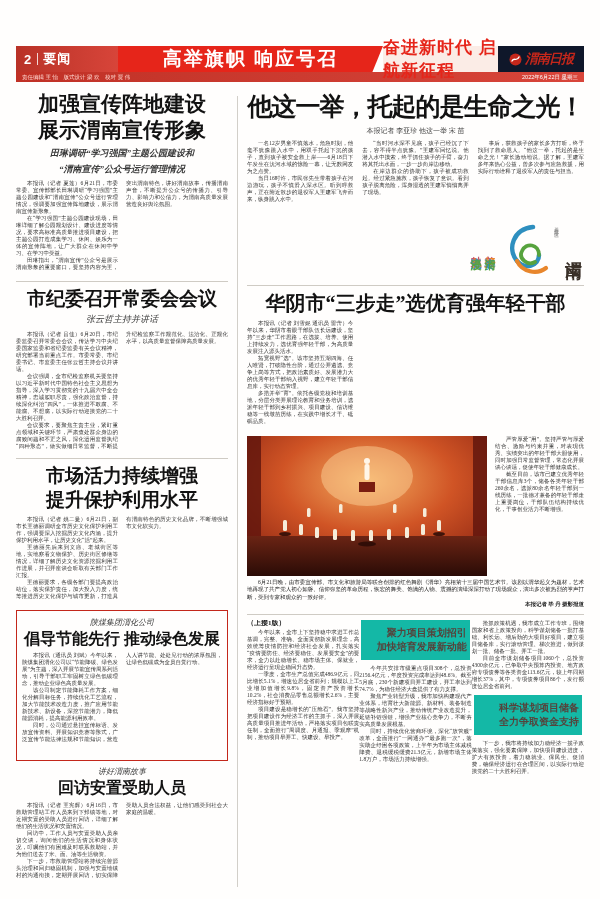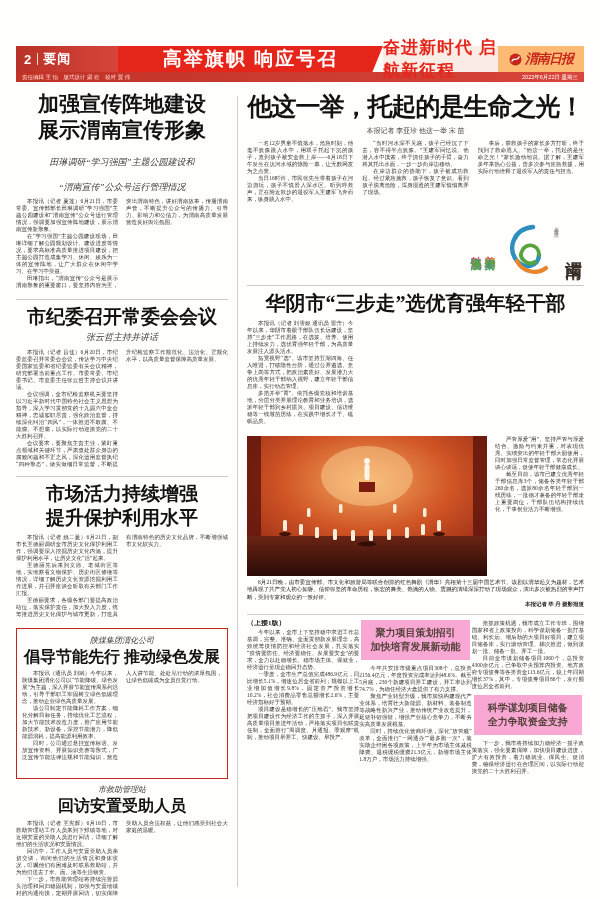--- a/index.html
+++ b/index.html
@@ -15,42 +15,42 @@
   .banner-top { display:flex; height:26px; }
   .b-left { width:104px; background:linear-gradient(90deg,#b93227,#d8453a);
     color:#fff; display:flex; align-items:center; padding-left:8px;
     font-size:13px; font-weight:bold; letter-spacing:1px; }
   .b-left .bar { display:inline-block; width:1px; height:12px; background:#fff; margin:0 5px; opacity:.8; }
   .b-mid { flex:0 0 265px; background:#e6251a; color:#fff; display:flex; align-items:center;
     justify-content:center; font-size:19px; font-weight:bold; letter-spacing:2px;
     clip-path:polygon(0 0,100% 0,96% 100%,0 100%); margin-left:-2px; }
   .b-right { flex:1; background:#fbece6; color:#e6251a; display:flex; align-items:center;
     justify-content:center; font-size:17px; font-weight:bold; letter-spacing:1px; }
-  .b-logo { width:86px; background:#fdba74; display:flex; align-items:center; justify-content:center; gap:3px; }
+  .b-logo { width:86px; background:#0f172a; display:flex; align-items:center; justify-content:center; gap:3px; }
   .b-logo svg { flex:0 0 auto; }
   .b-logo .paper-name { color:#c5271b; font-weight:bold; font-size:13px;
     font-family:"Liberation Serif",serif; font-style:italic; letter-spacing:-1px; }
   .banner-bottom { display:flex; height:10px; background:linear-gradient(90deg,#c03126,#d8453a);
     color:#ffd9d2; font-size:5.5px; align-items:center; justify-content:space-between; padding:0 6px; }
   .banner-bottom .date { color:#fff; }
   
   .content { position:absolute; top:92px; left:16px; right:16px; bottom:12px; display:flex; }
   .col-left { width:212px; flex:0 0 212px; }
   .v-rule { width:1px; background:#d2cfc9; margin:4px 9px 0 9px; }
   .col-right { flex:1; min-width:0; }
   
   .hl { text-align:center; font-weight:bold; color:#121212; line-height:1.22; }
   .kicker { text-align:center; font-style:italic; color:#3a3a3a; }
   .body-cols { font-size:5.5px; line-height:7px; text-align:justify; overflow:hidden;
     column-fill:auto; color:#333; }
   .body-cols p { text-indent:2em; }
   .h-rule { border-top:1px solid #cfcbc4; margin:5px 0; }
   
   .a1 .hl { font-size:21px; }
-  .a1 .kicker { font-size:9px; line-height:12px; margin-top:13px; }
+  .a1 .kicker { font-size:9px; line-height:12px; margin-top:4px;font-weight:bold; }
   .a1 .body-cols { height:96px; column-count:2; column-gap:8px; margin-top:5px; }
   .a2 .hl { font-size:19px; }
   .a2 .kicker { font-size:9px; margin-top:3px; }
   .a2 .body-cols { height:122px; column-count:2; column-gap:8px; margin-top:5px; }
   .a3 .hl { font-size:19px; }
   .a3 .body-cols { height:90px; column-count:2; column-gap:8px; margin-top:5px; }
   .a4 { border:1.5px solid #c3271b; padding:6px 5px; margin-top:4px; }
   .a4 .kicker { font-size:8px; }
   .a4 .hl { font-size:16px; margin-top:1px; }
   .a4 .body-cols { height:102px; column-count:2; column-gap:8px; margin-top:4px; }
@@ -87,22 +87,22 @@
   .side-col p { text-indent:2em; }
   .caption { margin-top:3px; font-size:5.5px; line-height:7.5px; text-align:justify; color:#222; }
   .caption p { text-indent:2em; }
   .caption .credit { text-align:right; font-weight:bold; text-indent:0; }
   
   .cont { display:flex; height:268px; margin-top:4px; }
   .cont .ccol { flex:1; min-width:0; overflow:hidden; font-size:5.5px; line-height:7px;
     text-align:justify; color:#333; }
   .cont .ccol p { text-indent:2em; }
   .cont-marker { font-size:7px; font-weight:bold; color:#222; margin-bottom:2px; }
-  .subhead-box { background:#f9a8d4; color:#55433c; font-weight:bold; font-size:10px;
-    line-height:14px; text-align:center; padding:6px 3px; margin:0 2px 5px 2px; }
+  .subhead-box { background:#14b8a6; color:#55433c; font-weight:bold; font-size:10px;
+    line-height:14px; text-align:right; padding:6px 3px; margin:0 2px 5px 2px; }
   .subhead-box.mid { margin:5px 2px; }
 </style>
 </head>
 <body>
 
 <div class="page">
 
   <div class="banner">
     <div class="banner-top">
       <div class="b-left">
@@ -163,21 +163,21 @@
       <div class="a4">
         <div class="kicker">陕煤集团渭化公司</div>
         <div class="hl">倡导节能先行 推动绿色发展</div>
         <div class="body-cols">
             <p>本报讯（通讯员 刘斌）今年以来，陕煤集团渭化公司以“节能降碳、绿色发展”为主题，深入开展节能宣传周系列活动，引导干部职工牢固树立绿色低碳理念，推动企业绿色高质量发展。</p>
             <p>该公司制定节能降耗工作方案，细化分解目标任务，持续优化工艺流程，加大节能技术改造力度，推广应用节能新技术、新设备，深挖节能潜力，降低能源消耗，提高能源利用效率。</p>
             <p>同时，公司通过悬挂宣传标语、发放宣传资料、开展知识竞赛等形式，广泛宣传节能法律法规和节能知识，营造人人讲节能、处处见行动的浓厚氛围，让绿色低碳成为全员自觉行动。</p>
           </div>
       </div>
       <div class="a5">
-        <div class="kicker">市救助管理站</div>
+        <div class="kicker">讲好渭南故事</div>
         <div class="hl">回访安置受助人员</div>
         <div class="body-cols">
             <p>本报讯（记者 王宪辉）6月16日，市救助管理站工作人员来到下邽镇等地，对近期安置的受助人员进行回访，详细了解他们的生活状况和安置情况。</p>
             <p>回访中，工作人员与安置受助人员亲切交谈，询问他们的生活情况和身体状况，叮嘱他们有困难及时联系救助站，并为他们送去了米、面、油等生活物资。</p>
             <p>下一步，市救助管理站将持续完善源头治理和回归稳固机制，加强与安置地镇村的沟通衔接，定期开展回访，切实保障受助人员合法权益，让他们感受到社会大家庭的温暖。</p>
           </div>
       </div>
     </div>
 
     <div class="v-rule"></div>

